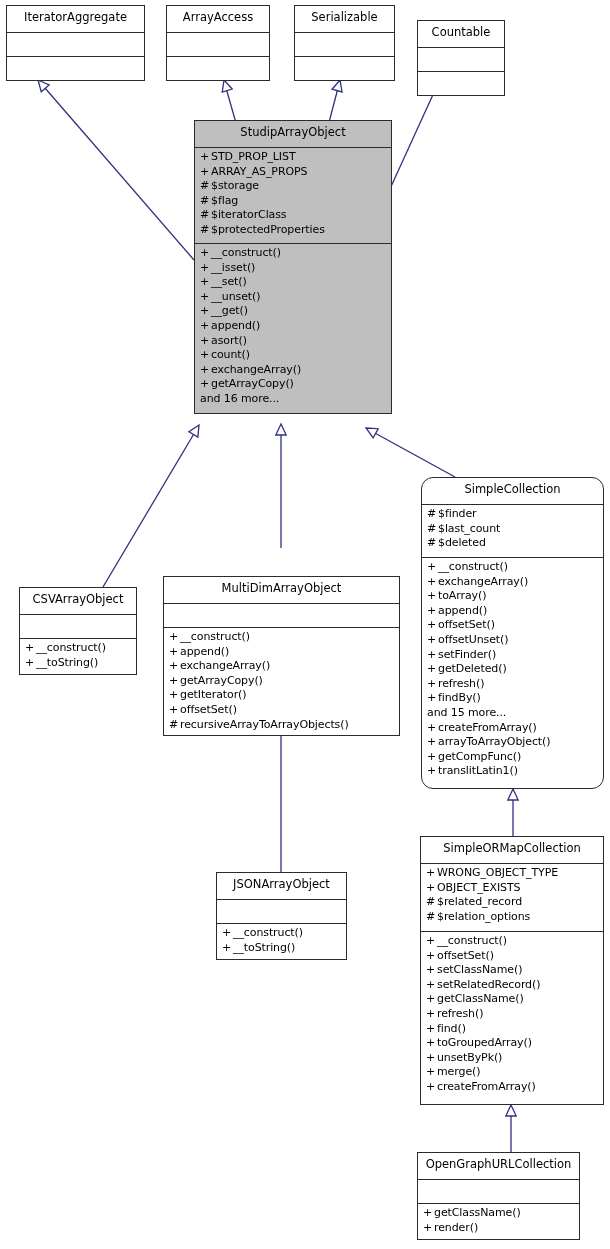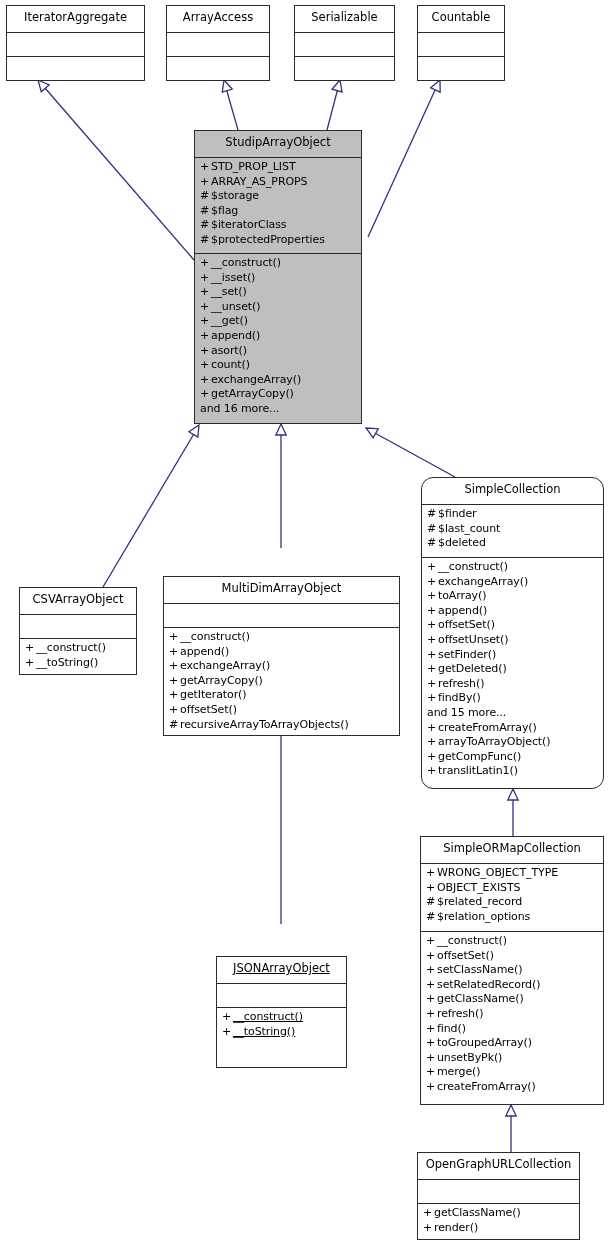--- a/index.html
+++ b/index.html
@@ -124,26 +124,26 @@
       <div class="uml-box" style="left: 166px; top: 5px; width: 104px; height: 76px;">
         <div class="uml-title" style="height: 26px;">ArrayAccess</div>
         <div class="uml-compartment uml-sep empty" style="height: 24px;"></div>
         <div class="uml-compartment uml-sep empty"></div>
       </div>
       <div class="uml-box" style="left: 294px; top: 5px; width: 101px; height: 76px;">
         <div class="uml-title" style="height: 26px;">Serializable</div>
         <div class="uml-compartment uml-sep empty" style="height: 24px;"></div>
         <div class="uml-compartment uml-sep empty"></div>
       </div>
-      <div class="uml-box" style="left: 417px; top: 5px; width: 88px; height: 76px;">
+      <div class="uml-box" style="left: 417px; top: 20px; width: 88px; height: 76px;">
         <div class="uml-title" style="height: 26px;">Countable</div>
         <div class="uml-compartment uml-sep empty" style="height: 24px;"></div>
         <div class="uml-compartment uml-sep empty"></div>
       </div>
-      <div class="uml-box highlight" style="left: 194px; top: 130px; width: 168px; height: 294px;">
+      <div class="uml-box highlight" style="left: 194px; top: 120px; width: 198px; height: 294px;">
         <div class="uml-title" style="height: 26px;">StudipArrayObject</div>
         <div class="uml-compartment uml-sep" style="height: 96px;">
           <div class="uml-row"><span class="vis-marker">+</span>STD_PROP_LIST</div>
           <div class="uml-row"><span class="vis-marker">+</span>ARRAY_AS_PROPS</div>
           <div class="uml-row"><span class="vis-marker">#</span>$storage</div>
           <div class="uml-row"><span class="vis-marker">#</span>$flag</div>
           <div class="uml-row"><span class="vis-marker">#</span>$iteratorClass</div>
           <div class="uml-row"><span class="vis-marker">#</span>$protectedProperties</div>
         </div>
         <div class="uml-compartment uml-sep">
@@ -199,21 +199,21 @@
         </div>
       </div>
       <div class="uml-box" style="left: 19px; top: 587px; width: 118px; height: 88px;">
         <div class="uml-title" style="height: 26px;">CSVArrayObject</div>
         <div class="uml-compartment uml-sep empty" style="height: 24px;"></div>
         <div class="uml-compartment uml-sep">
           <div class="uml-row"><span class="vis-marker">+</span>__construct()</div>
           <div class="uml-row"><span class="vis-marker">+</span>__toString()</div>
         </div>
       </div>
-      <div class="uml-box" style="left: 216px; top: 956px; width: 131px; height: 112px; text-decoration: underline;">
+      <div class="uml-box" style="left: 216px; top: 872px; width: 131px; height: 88px;">
         <div class="uml-title" style="height: 26px;">JSONArrayObject</div>
         <div class="uml-compartment uml-sep empty" style="height: 24px;"></div>
         <div class="uml-compartment uml-sep">
           <div class="uml-row"><span class="vis-marker">+</span>__construct()</div>
           <div class="uml-row"><span class="vis-marker">+</span>__toString()</div>
         </div>
       </div>
       <div class="uml-box" style="left: 420px; top: 836px; width: 184px; height: 269px;">
         <div class="uml-title" style="height: 26px;">SimpleORMapCollection</div>
         <div class="uml-compartment uml-sep" style="height: 68px;">

